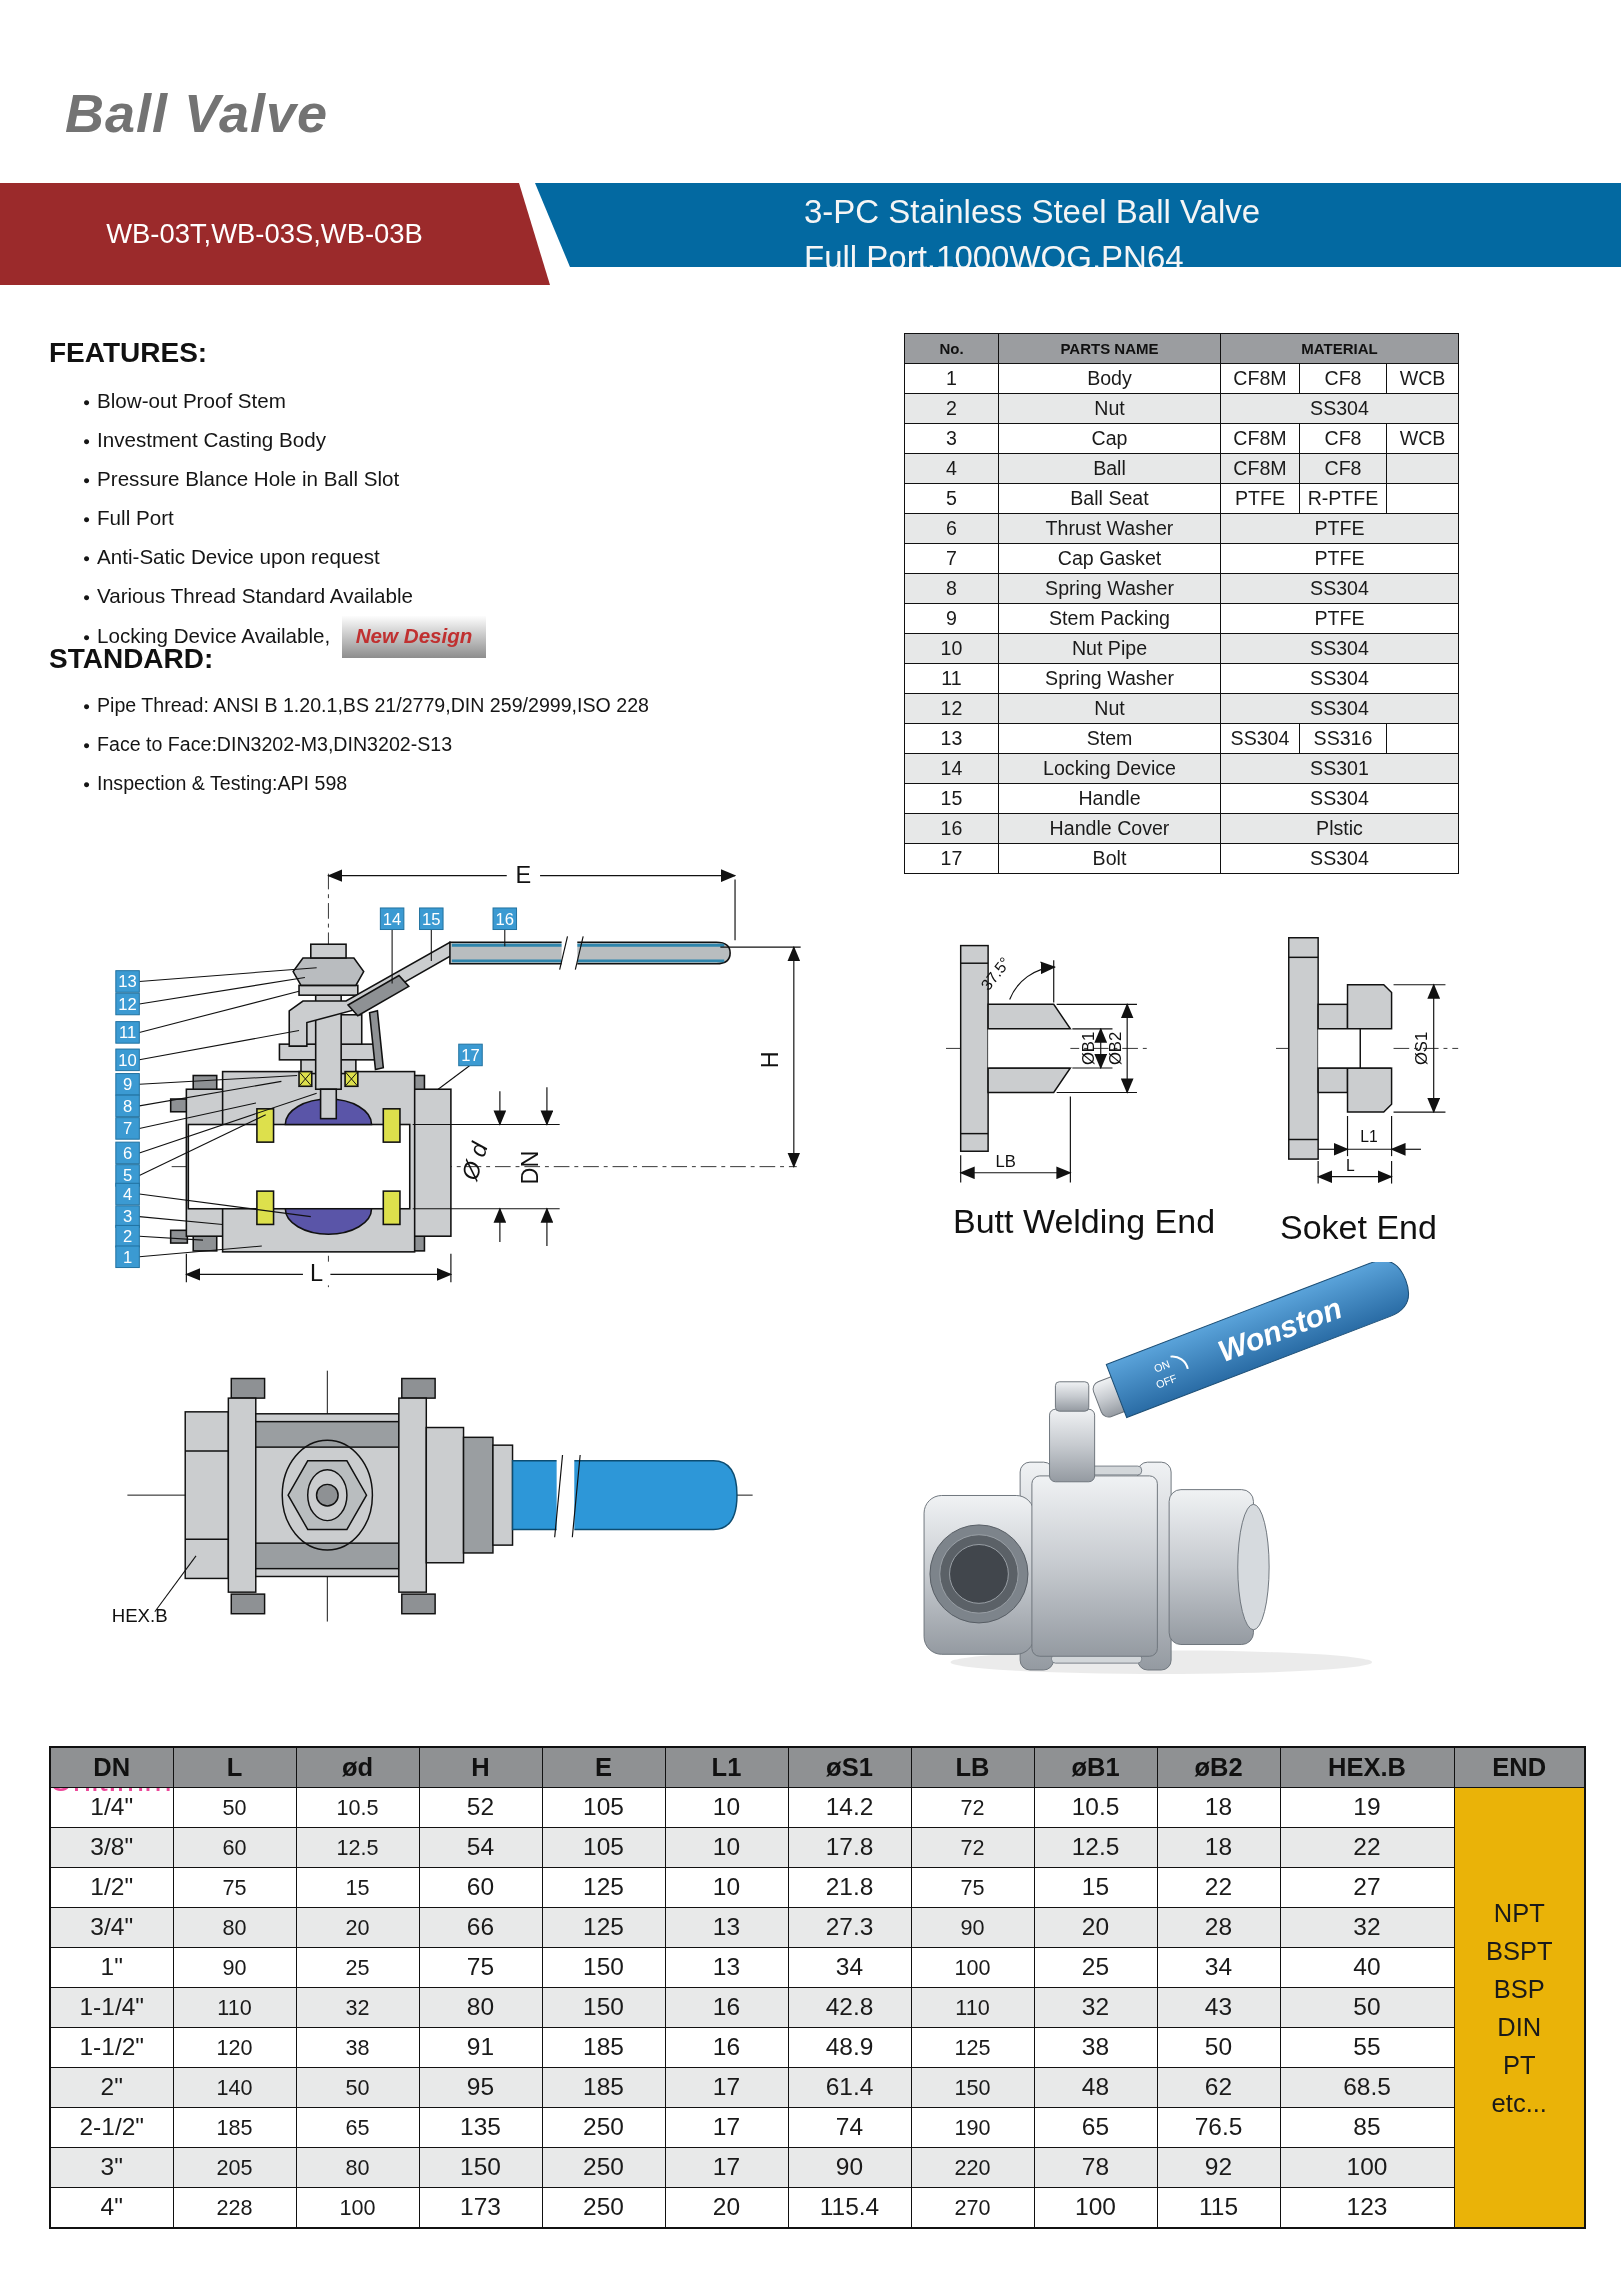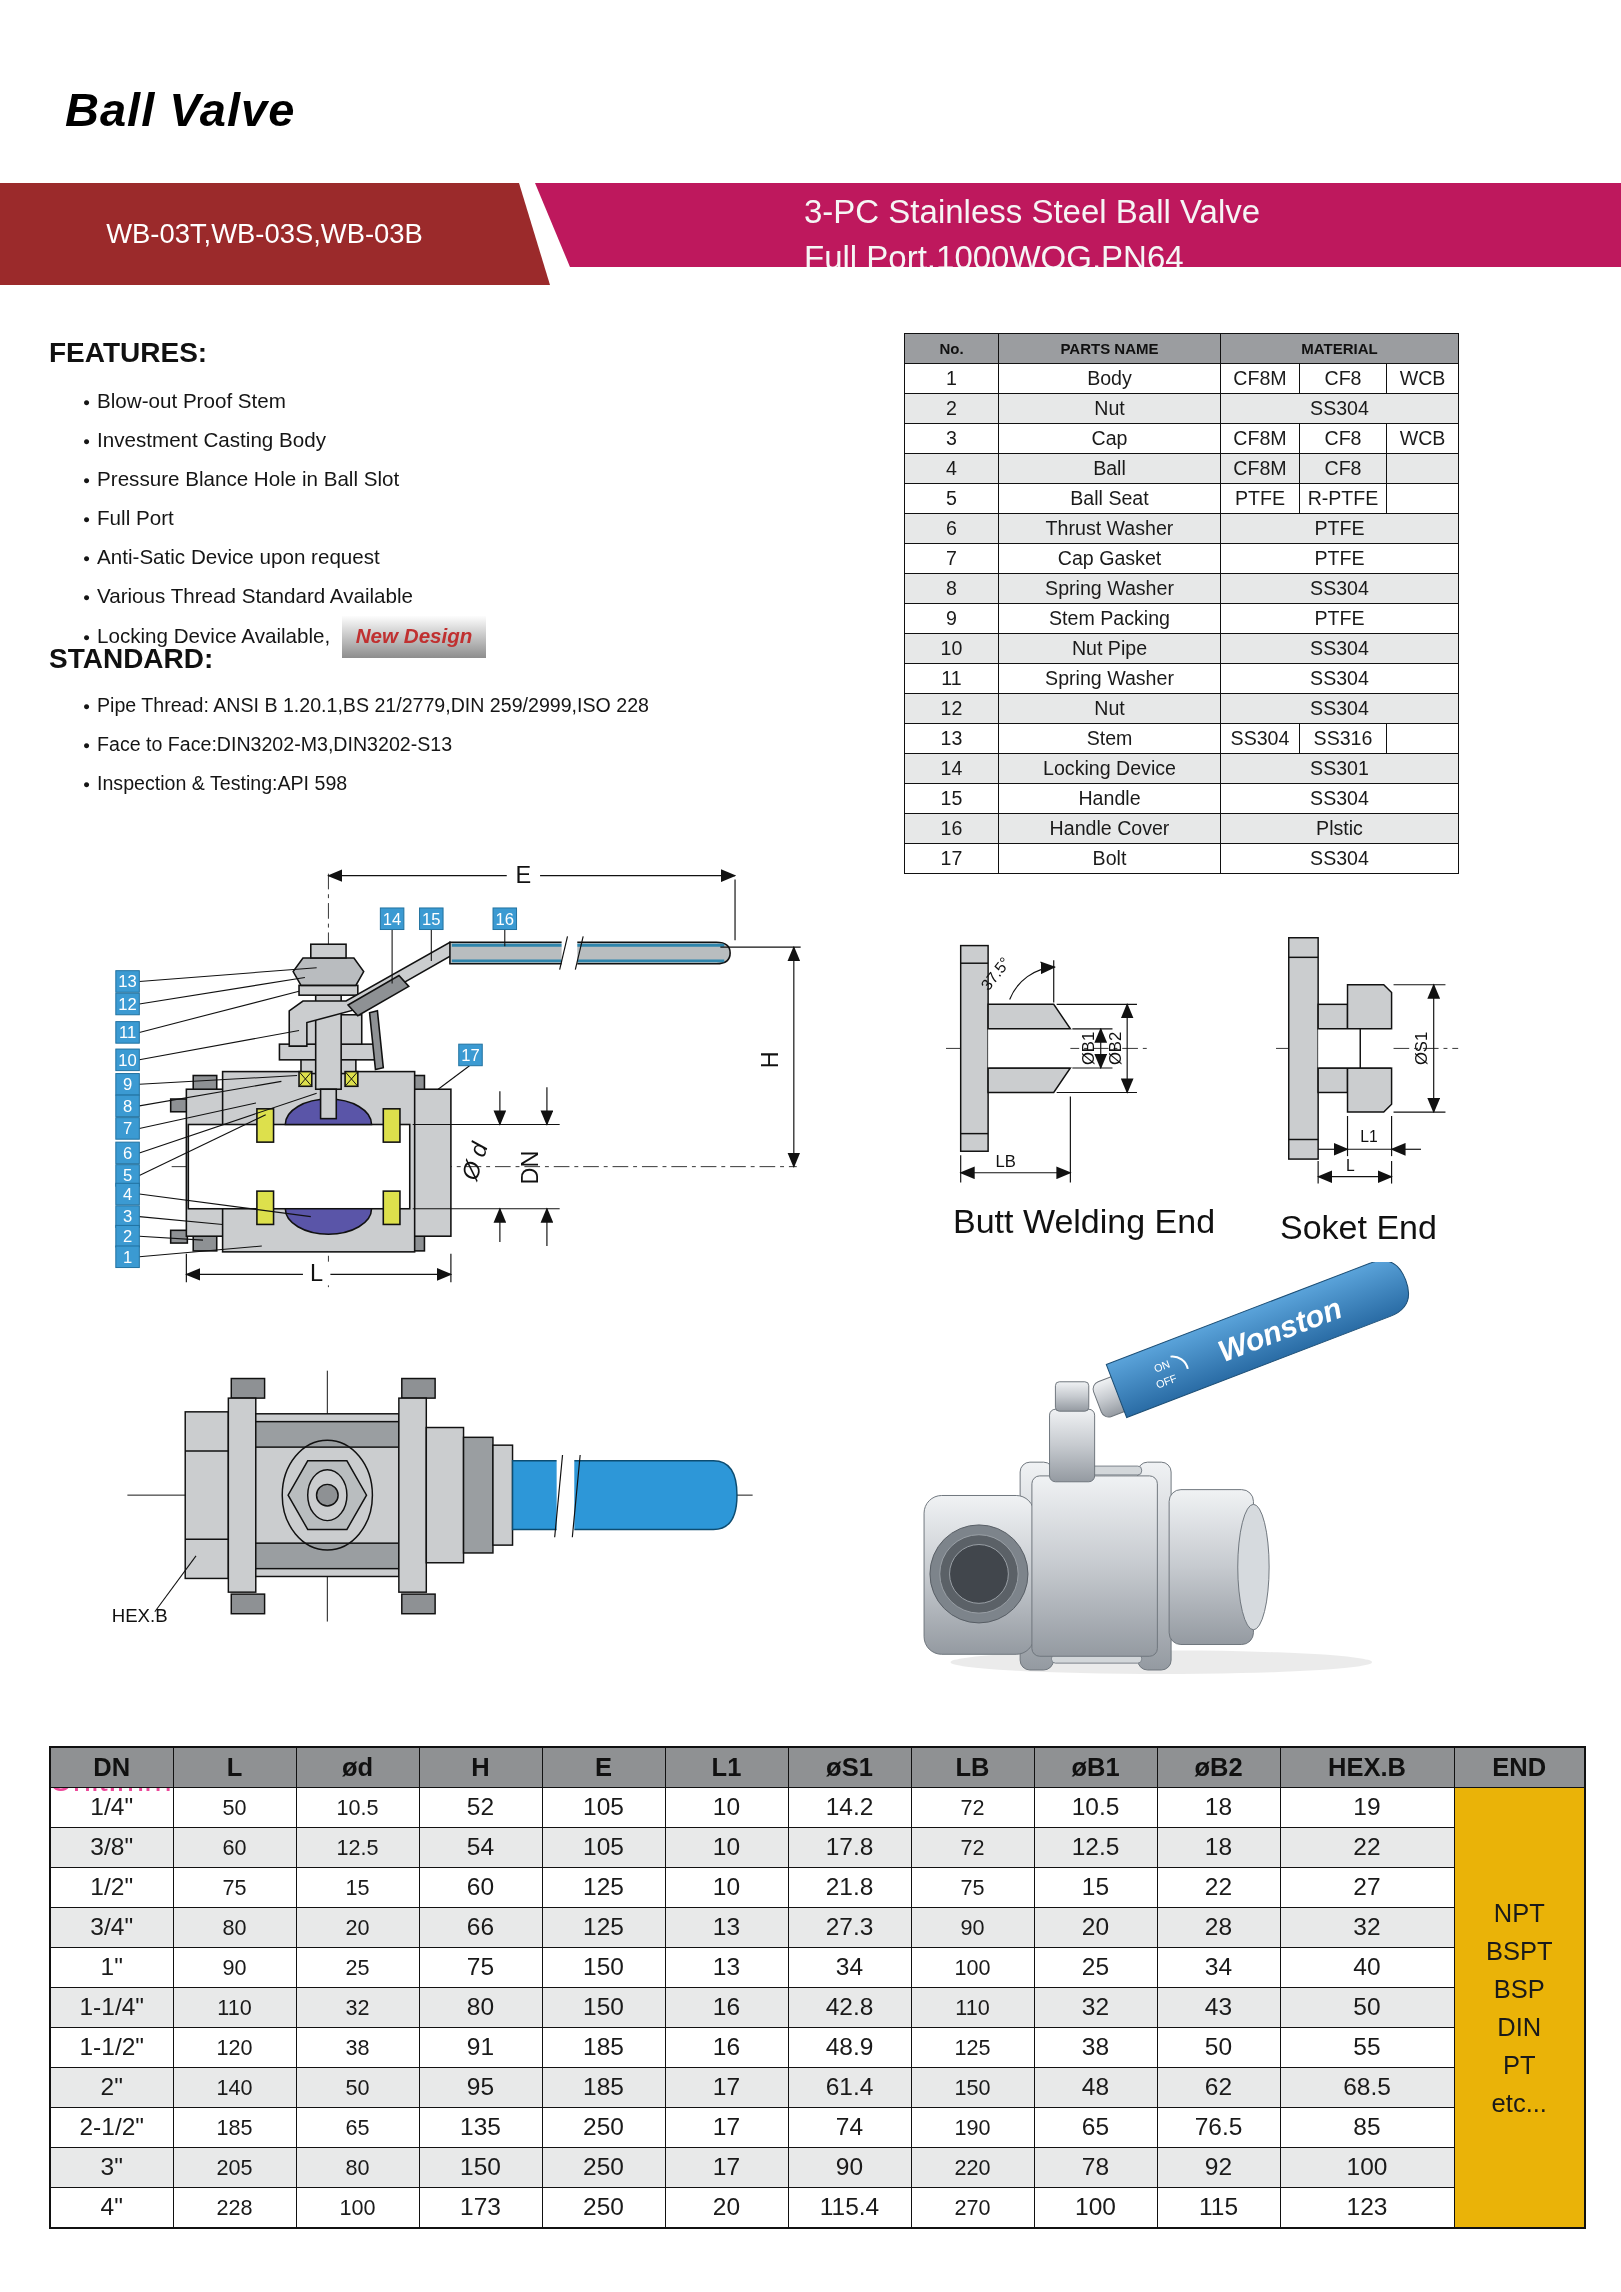--- a/index.html
+++ b/index.html
@@ -1,23 +1,23 @@
 <!DOCTYPE html>
 <html><head>
 <meta charset="utf-8">
 <style>
   html,body{margin:0;padding:0;background:#fff;}
   .page{position:relative;width:1621px;height:2293px;background:#fff;overflow:hidden;
         font-family:"Liberation Sans","DejaVu Sans",sans-serif;color:#1a1a1a;}
   .abs{position:absolute;}
   
-  .title{left:65px;top:82px;font-size:47px;font-weight:bold;font-style:italic;letter-spacing:1px;color:#000000;}
+  .title{left:65px;top:82px;font-size:54px;font-weight:bold;font-style:italic;letter-spacing:1px;color:#737373;}
   
   .banner{left:0;top:183px;width:1621px;height:102px;}
-  .banner-gray{position:absolute;left:0;top:0;width:1621px;height:84px;background:#be185d;
+  .banner-gray{position:absolute;left:0;top:0;width:1621px;height:84px;background:#0369a1;
                clip-path:polygon(535px 0,1621px 0,1621px 100%,570px 100%);}
   .banner-gray-text{position:absolute;left:804px;top:5.9px;color:#f5f5f5;font-size:33px;line-height:46px;}
   .banner-red{position:absolute;left:0;top:0;width:1621px;height:102px;background:#9b2a2b;
               clip-path:polygon(0 0,519px 0,550px 100%,0 100%);}
   .banner-red span{position:absolute;left:39px;top:0;width:451px;height:102px;display:flex;
                    align-items:center;justify-content:center;color:#fff;font-size:27.4px;}
   
   .sec-head{font-size:28px;font-weight:bold;color:#111;}
   .features-head{left:49px;top:337px;}
   .standard-head{left:49px;top:643px;}

